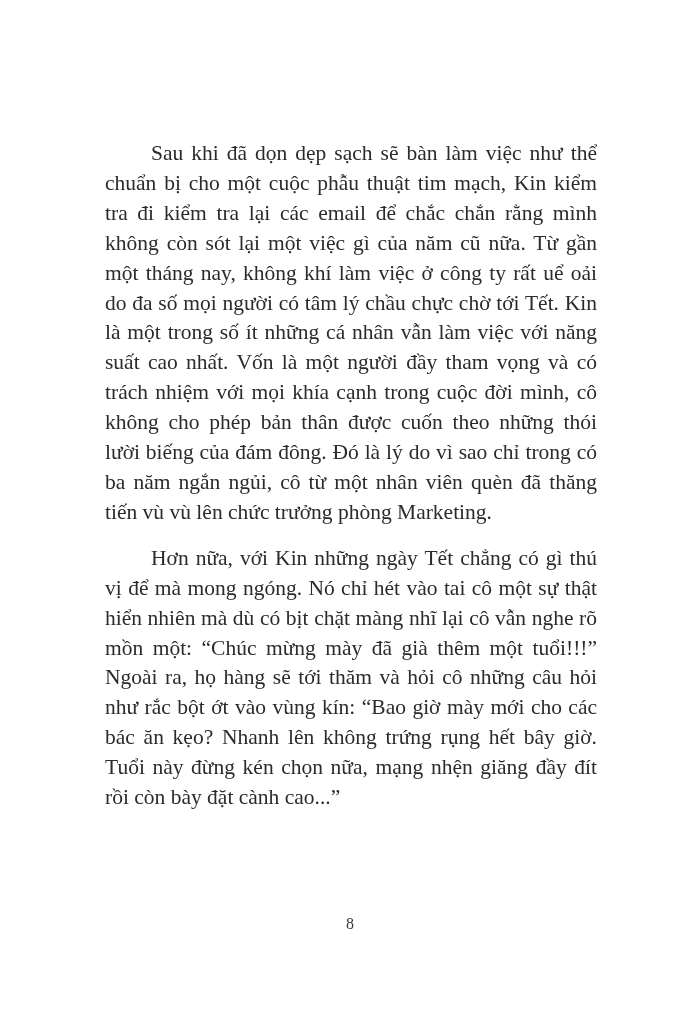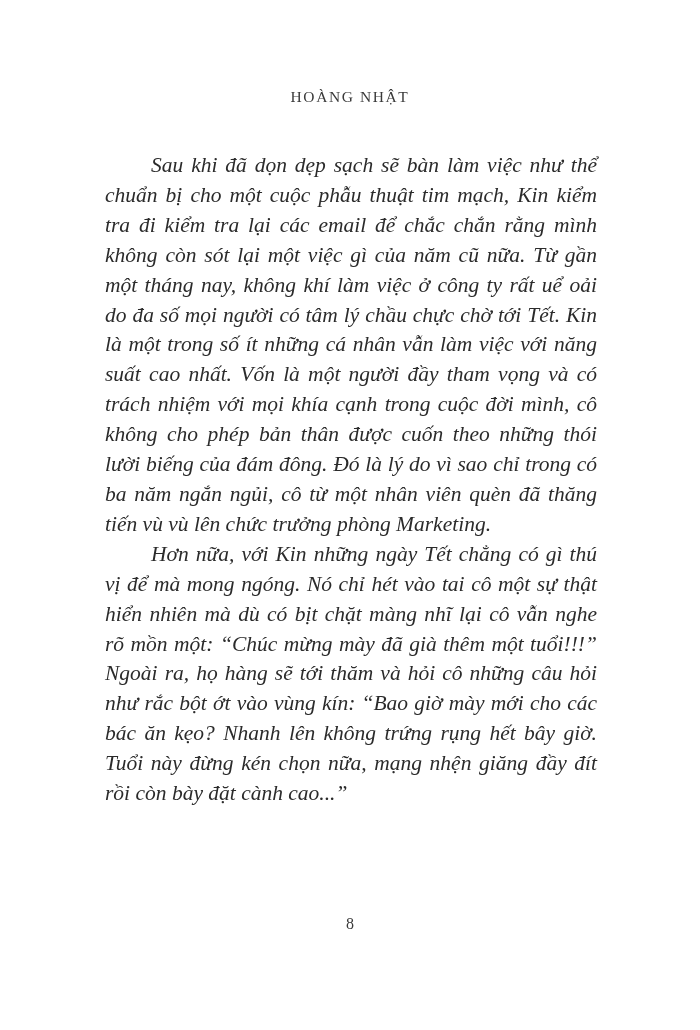--- a/index.html
+++ b/index.html
@@ -27,55 +27,53 @@
     left: 0;
     right: 0;
     text-align: center;
     font-size: 15.5px;
     letter-spacing: 1.6px;
     color: #3a3a3a;
     font-weight: 400;
   }
   .text-block {
     position: absolute;
-    top: 151px;
+    top: 139px;
     left: 105px;
     width: 492px;
-    font-style: italic;
   }
   .para {
     margin: 0;
     text-align: justify;
     text-justify: inter-word;
     font-size: 21.5px;
     line-height: 29.9px;
     text-indent: 46px;
     color: #2b2b2b;
     hyphens: none;
     -webkit-hyphens: none;
   }
   .para + .para {
-    margin-top: 0;
+    margin-top: 16px;
   }
   .folio {
     position: absolute;
     top: 915px;
     left: 0;
     right: 0;
     text-align: center;
     font-size: 16px;
     color: #3a3a3a;
   }
 </style>
 </head>
 <body>
 
 <div class="page">
 
-  <div class="running-head">HOÀNG NHẬT</div>
 
   <div class="text-block">
     <p class="para">Sau khi đã dọn dẹp sạch sẽ bàn làm việc như thể chuẩn bị cho một cuộc phẫu thuật tim mạch, Kin kiểm tra đi kiểm tra lại các email để chắc chắn rằng mình không còn sót lại một việc gì của năm cũ nữa. Từ gần một tháng nay, không khí làm việc ở công ty rất uể oải do đa số mọi người có tâm lý chầu chực chờ tới Tết. Kin là một trong số ít những cá nhân vẫn làm việc với năng suất cao nhất. Vốn là một người đầy tham vọng và có trách nhiệm với mọi khía cạnh trong cuộc đời mình, cô không cho phép bản thân được cuốn theo những thói lười biếng của đám đông. Đó là lý do vì sao chỉ trong có ba năm ngắn ngủi, cô từ một nhân viên quèn đã thăng tiến vù vù lên chức trưởng phòng Marketing.</p>
     <p class="para">Hơn nữa, với Kin những ngày Tết chẳng có gì thú vị để mà mong ngóng. Nó chỉ hét vào tai cô một sự thật hiển nhiên mà dù có bịt chặt màng nhĩ lại cô vẫn nghe rõ mồn một: “Chúc mừng mày đã già thêm một tuổi!!!” Ngoài ra, họ hàng sẽ tới thăm và hỏi cô những câu hỏi như rắc bột ớt vào vùng kín: “Bao giờ mày mới cho các bác ăn kẹo? Nhanh lên không trứng rụng hết bây giờ. Tuổi này đừng kén chọn nữa, mạng nhện giăng đầy đít rồi còn bày đặt cành cao...”</p>
   </div>
 
   <div class="folio">8</div>
 
 </div>
 

